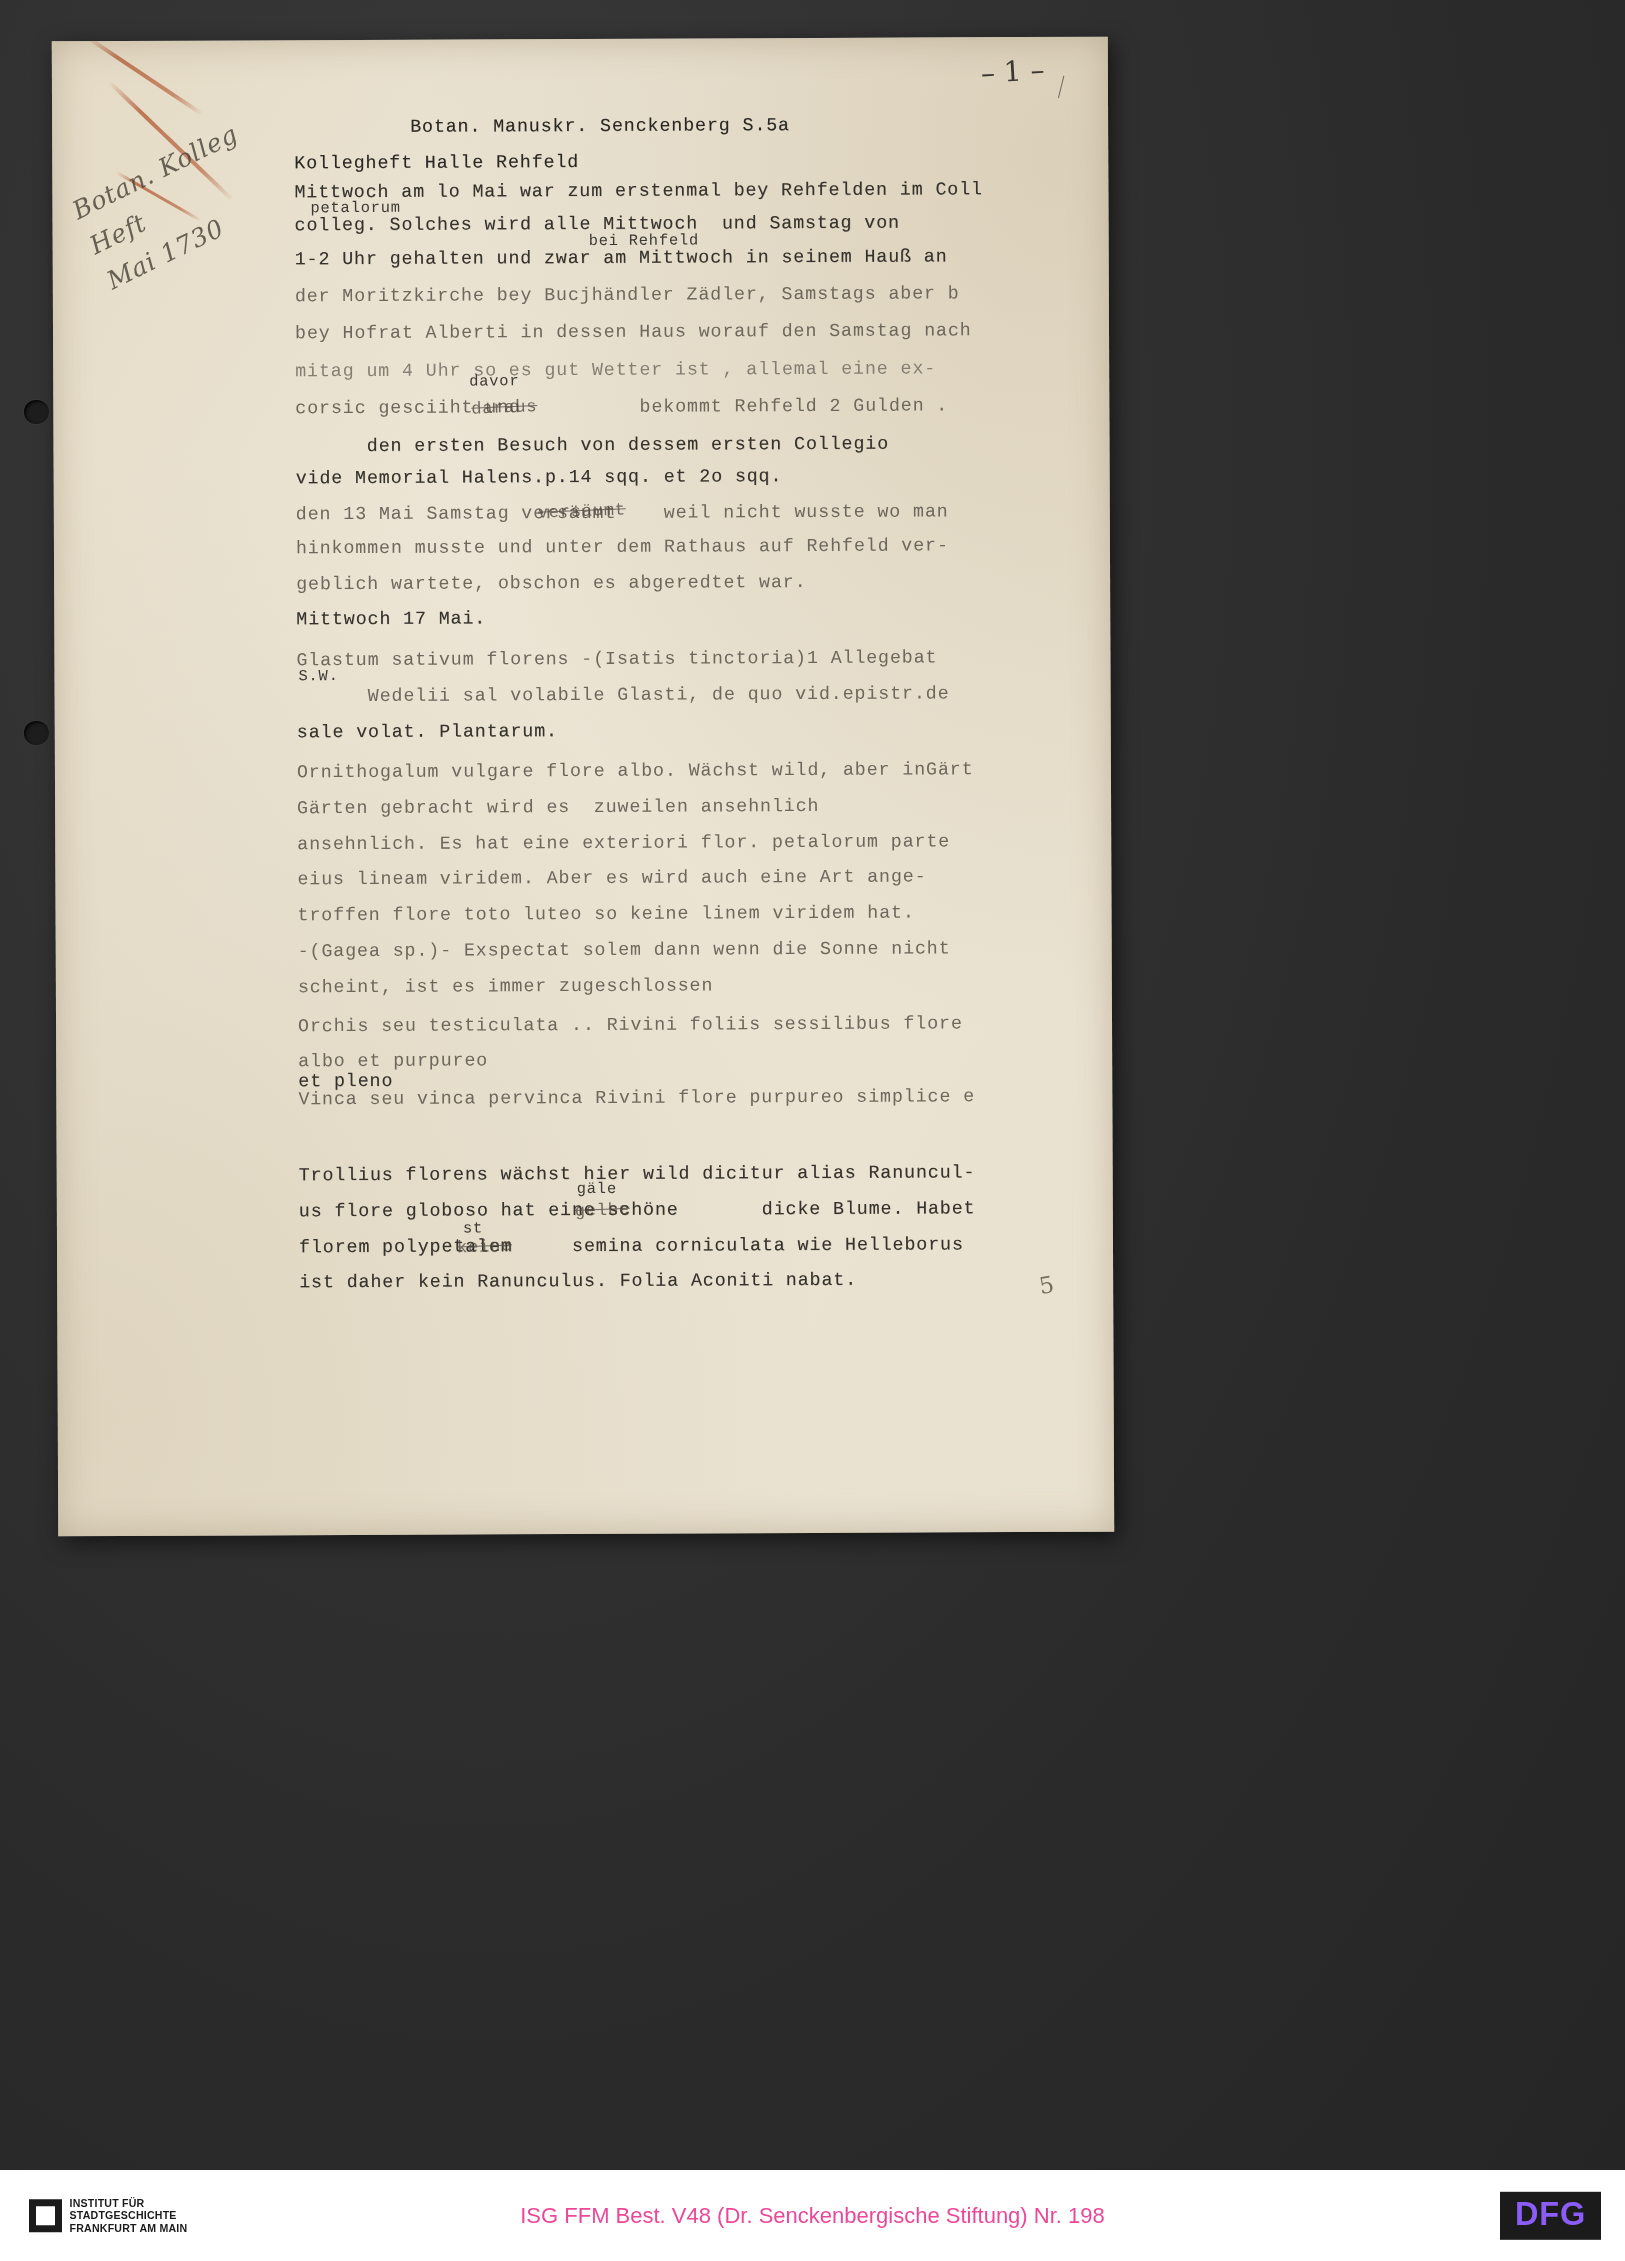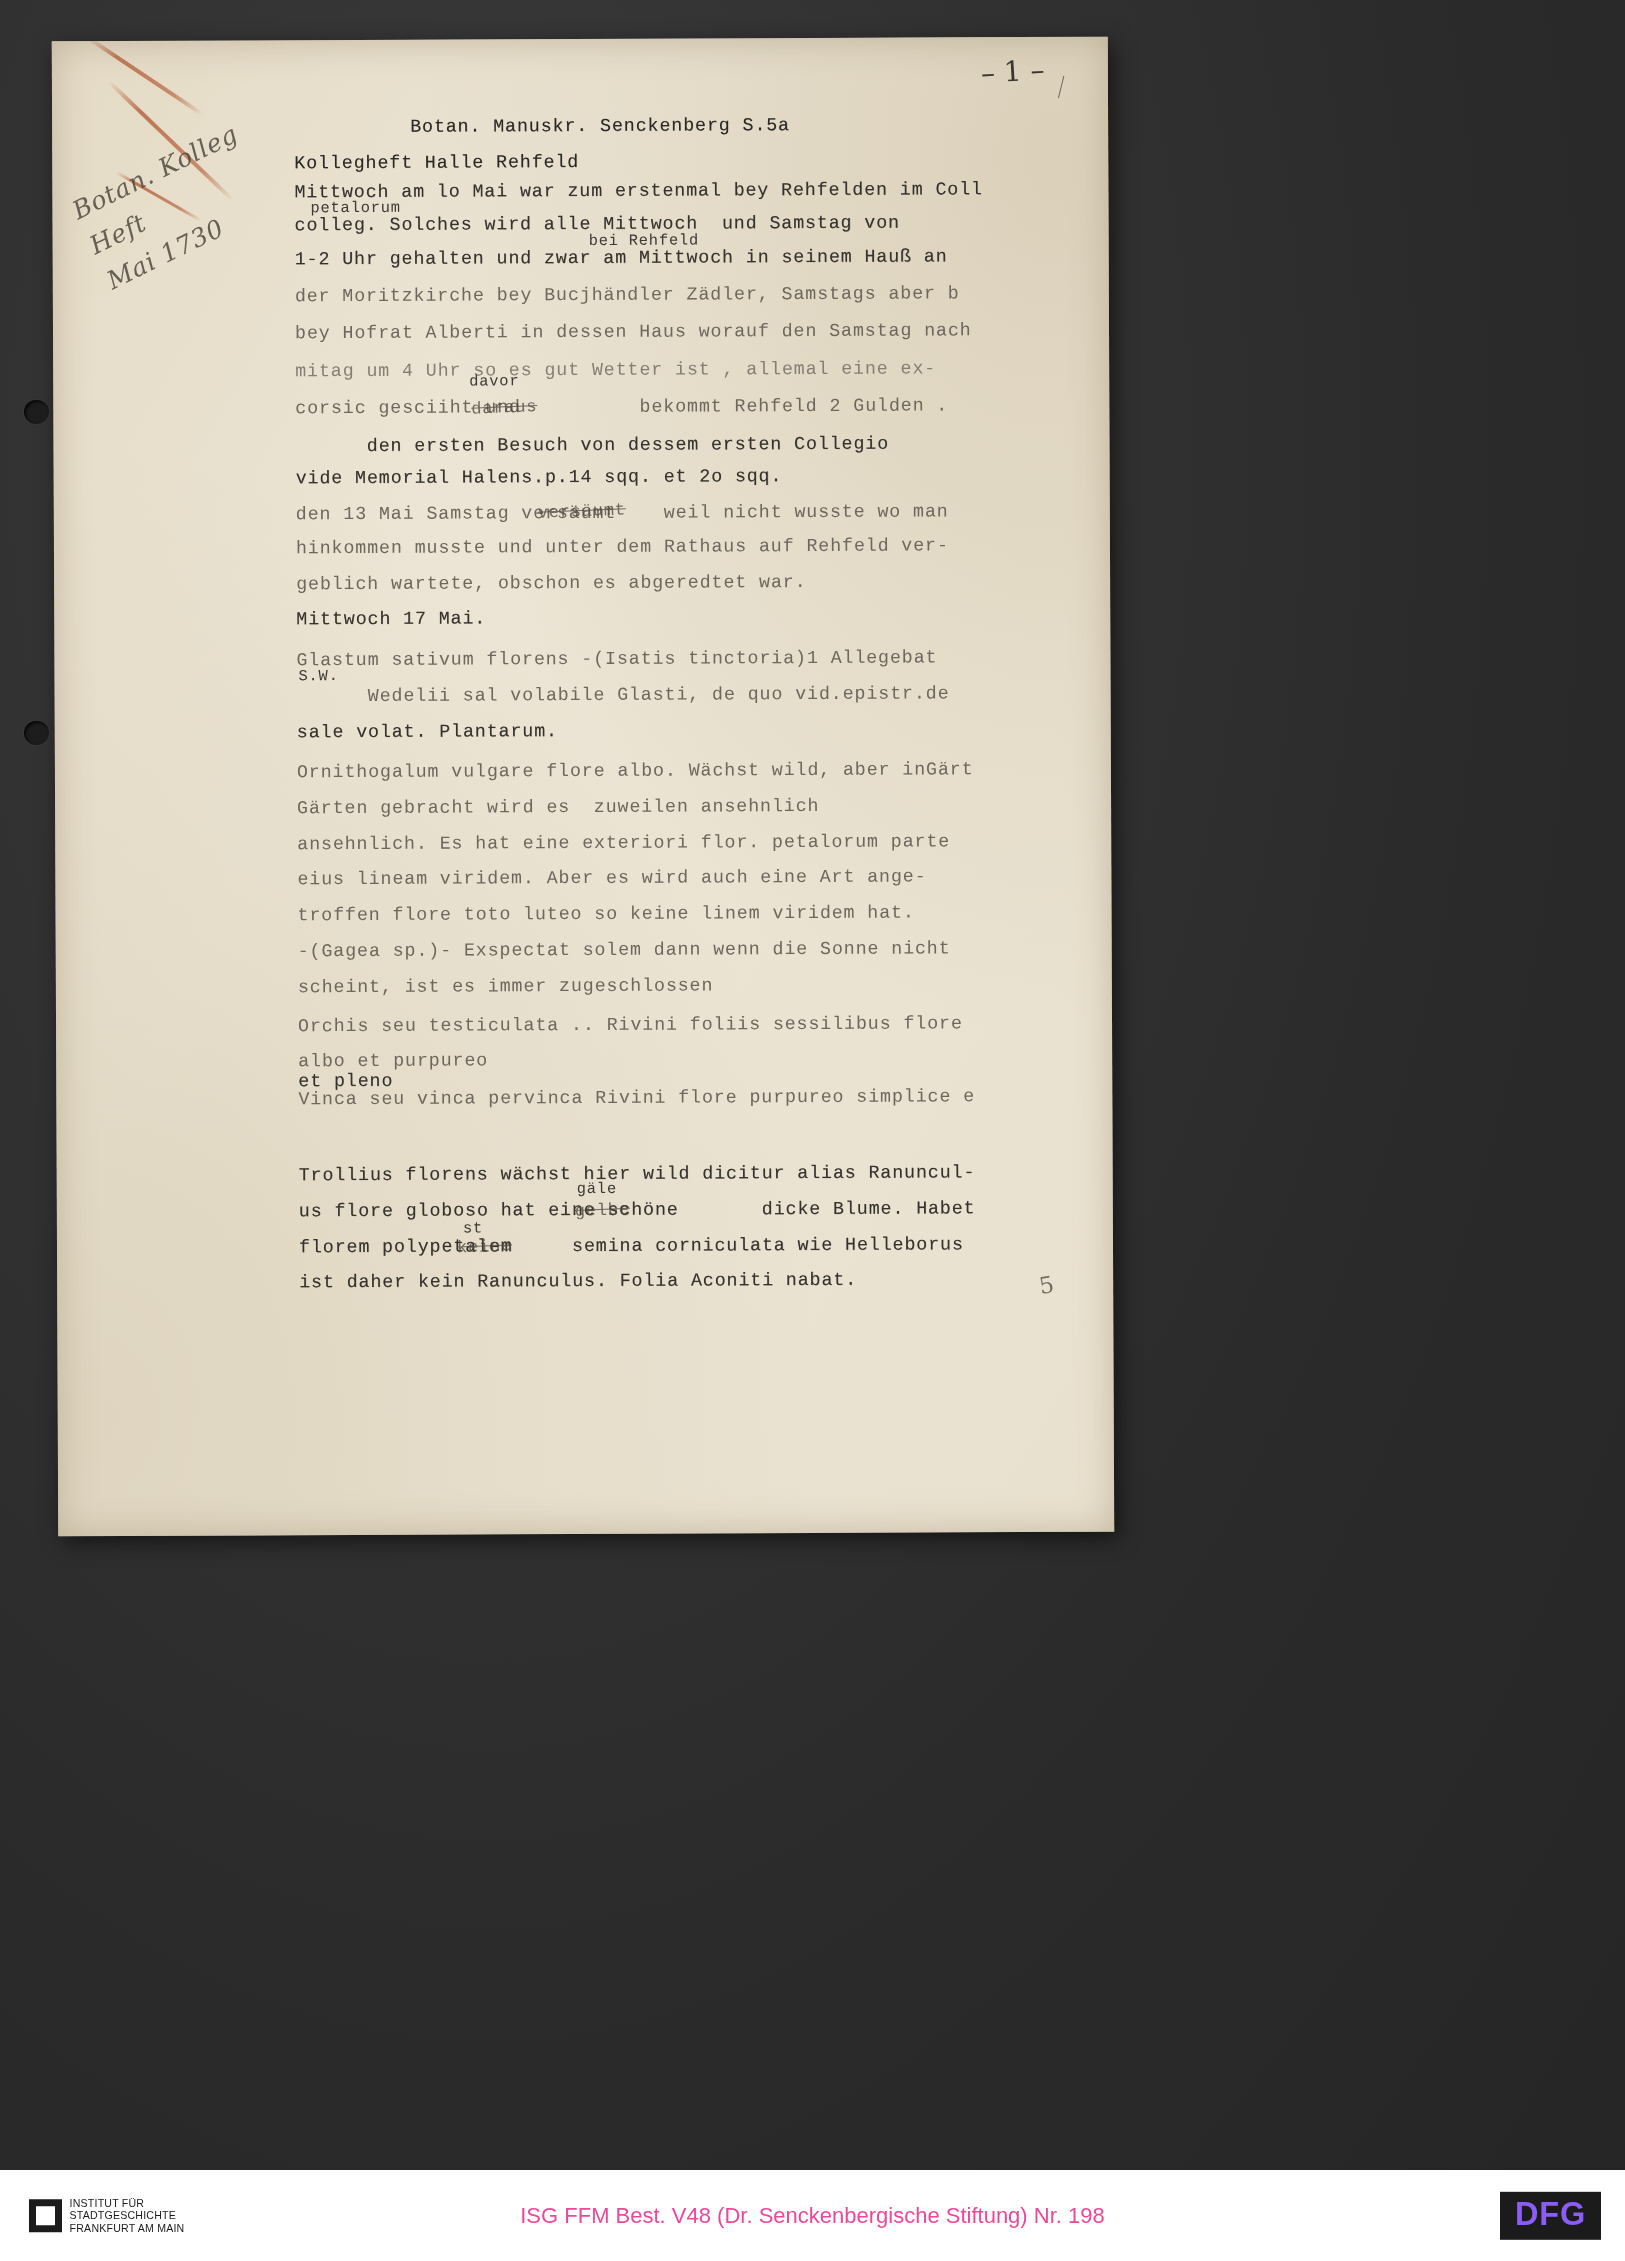--- a/index.html
+++ b/index.html
@@ -199,21 +199,21 @@
   #institute-logo-mark::after {
     content: "";
     position: absolute;
     left: 6.5px; top: 6.5px;
     width: 19.5px; height: 19.5px;
     background: #ffffff;
   }
   #institute-logo-text {
     font-size: 10.6px;
     line-height: 1.18;
-    font-weight: normal;
+    font-weight: bold;
     color: #1b1b1b;
     letter-spacing: 0.2px;
     white-space: pre-line;
   }
   #dfg-logo {
     position: absolute;
     right: 24.4px;
     top: 50%;
     transform: translateY(-50%);
     background: #1b1b1b;

